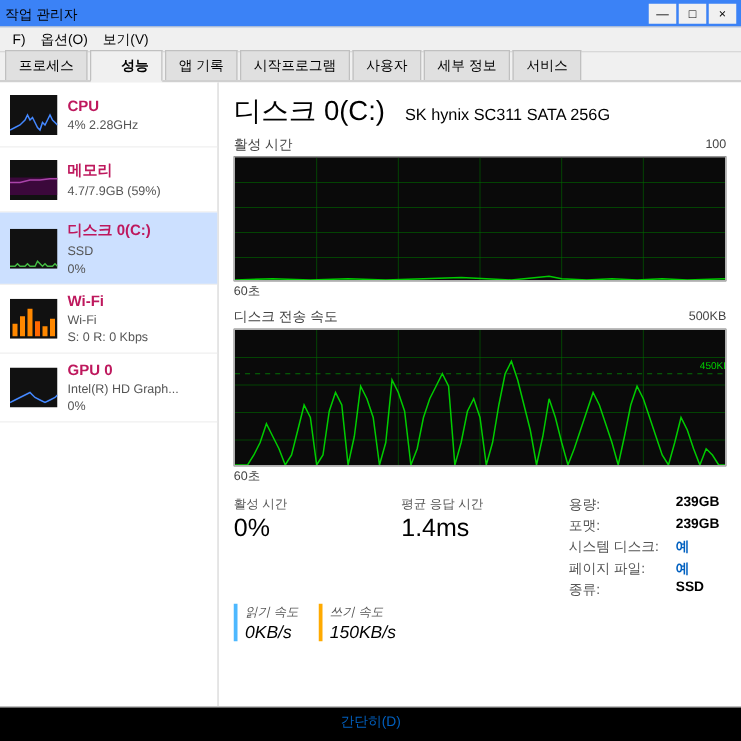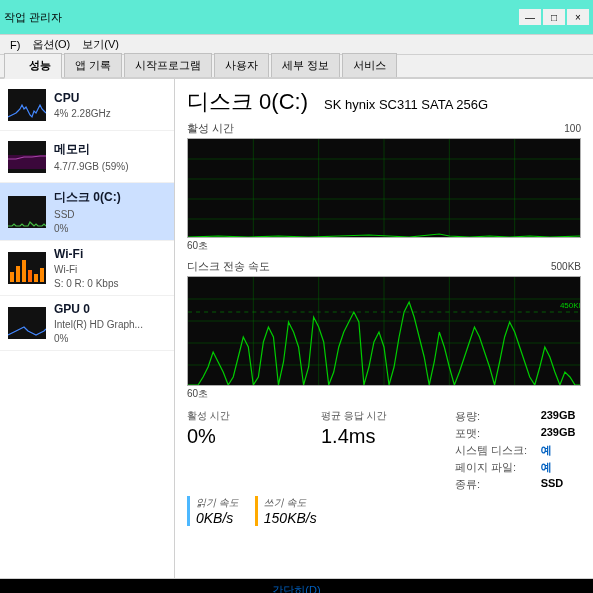--- a/index.html
+++ b/index.html
@@ -7,24 +7,24 @@
       width: 593px;
       height: 593px;
       font-family: 'Malgun Gothic', '맑은 고딕', Arial, sans-serif;
       font-size: 11px;
       background: #f0f0f0;
       overflow: hidden;
     }
 
     
     .title-bar {
-      background: #5eead4;
-      height: 35px;
-      display: flex;
-      align-items: center;
+      background: #3b82f6;
+      height: 22px;
+      display: flex;
+      align-items: flex-end;
       justify-content: space-between;
       padding: 2px 4px;
       border-bottom: 1px solid #d0d0d0;
     }
     .title-text {
       font-size: 11px;
       color: #000;
     }
     .title-controls {
       display: flex;
@@ -114,21 +114,21 @@
       flex-shrink: 0;
       margin-right: 8px;
       display: flex;
       align-items: center;
       justify-content: center;
     }
     .sidebar-info { flex: 1; }
     .sidebar-name {
       font-size: 12px;
       font-weight: bold;
-      color: #0f172a;
+      color: #be185d;
     }
     .sidebar-detail {
       font-size: 10px;
       color: #555;
       margin-top: 3px;
     }
 
     
     .mini-chart {
       width: 38px;
@@ -288,20 +288,21 @@
   </div>
 </div>
 
 <div class="menu-bar">
   <span class="menu-item">F)</span>
   <span class="menu-item">옵션(O)</span>
   <span class="menu-item">보기(V)</span>
 </div>
 
 <div class="tab-bar">
+  <div class="tab">프로세스</div>
   <div class="tab active">성능</div>
   <div class="tab">앱 기록</div>
   <div class="tab">시작프로그램</div>
   <div class="tab">사용자</div>
   <div class="tab">세부 정보</div>
   <div class="tab">서비스</div>
 </div>
 
 <div class="main">
 

